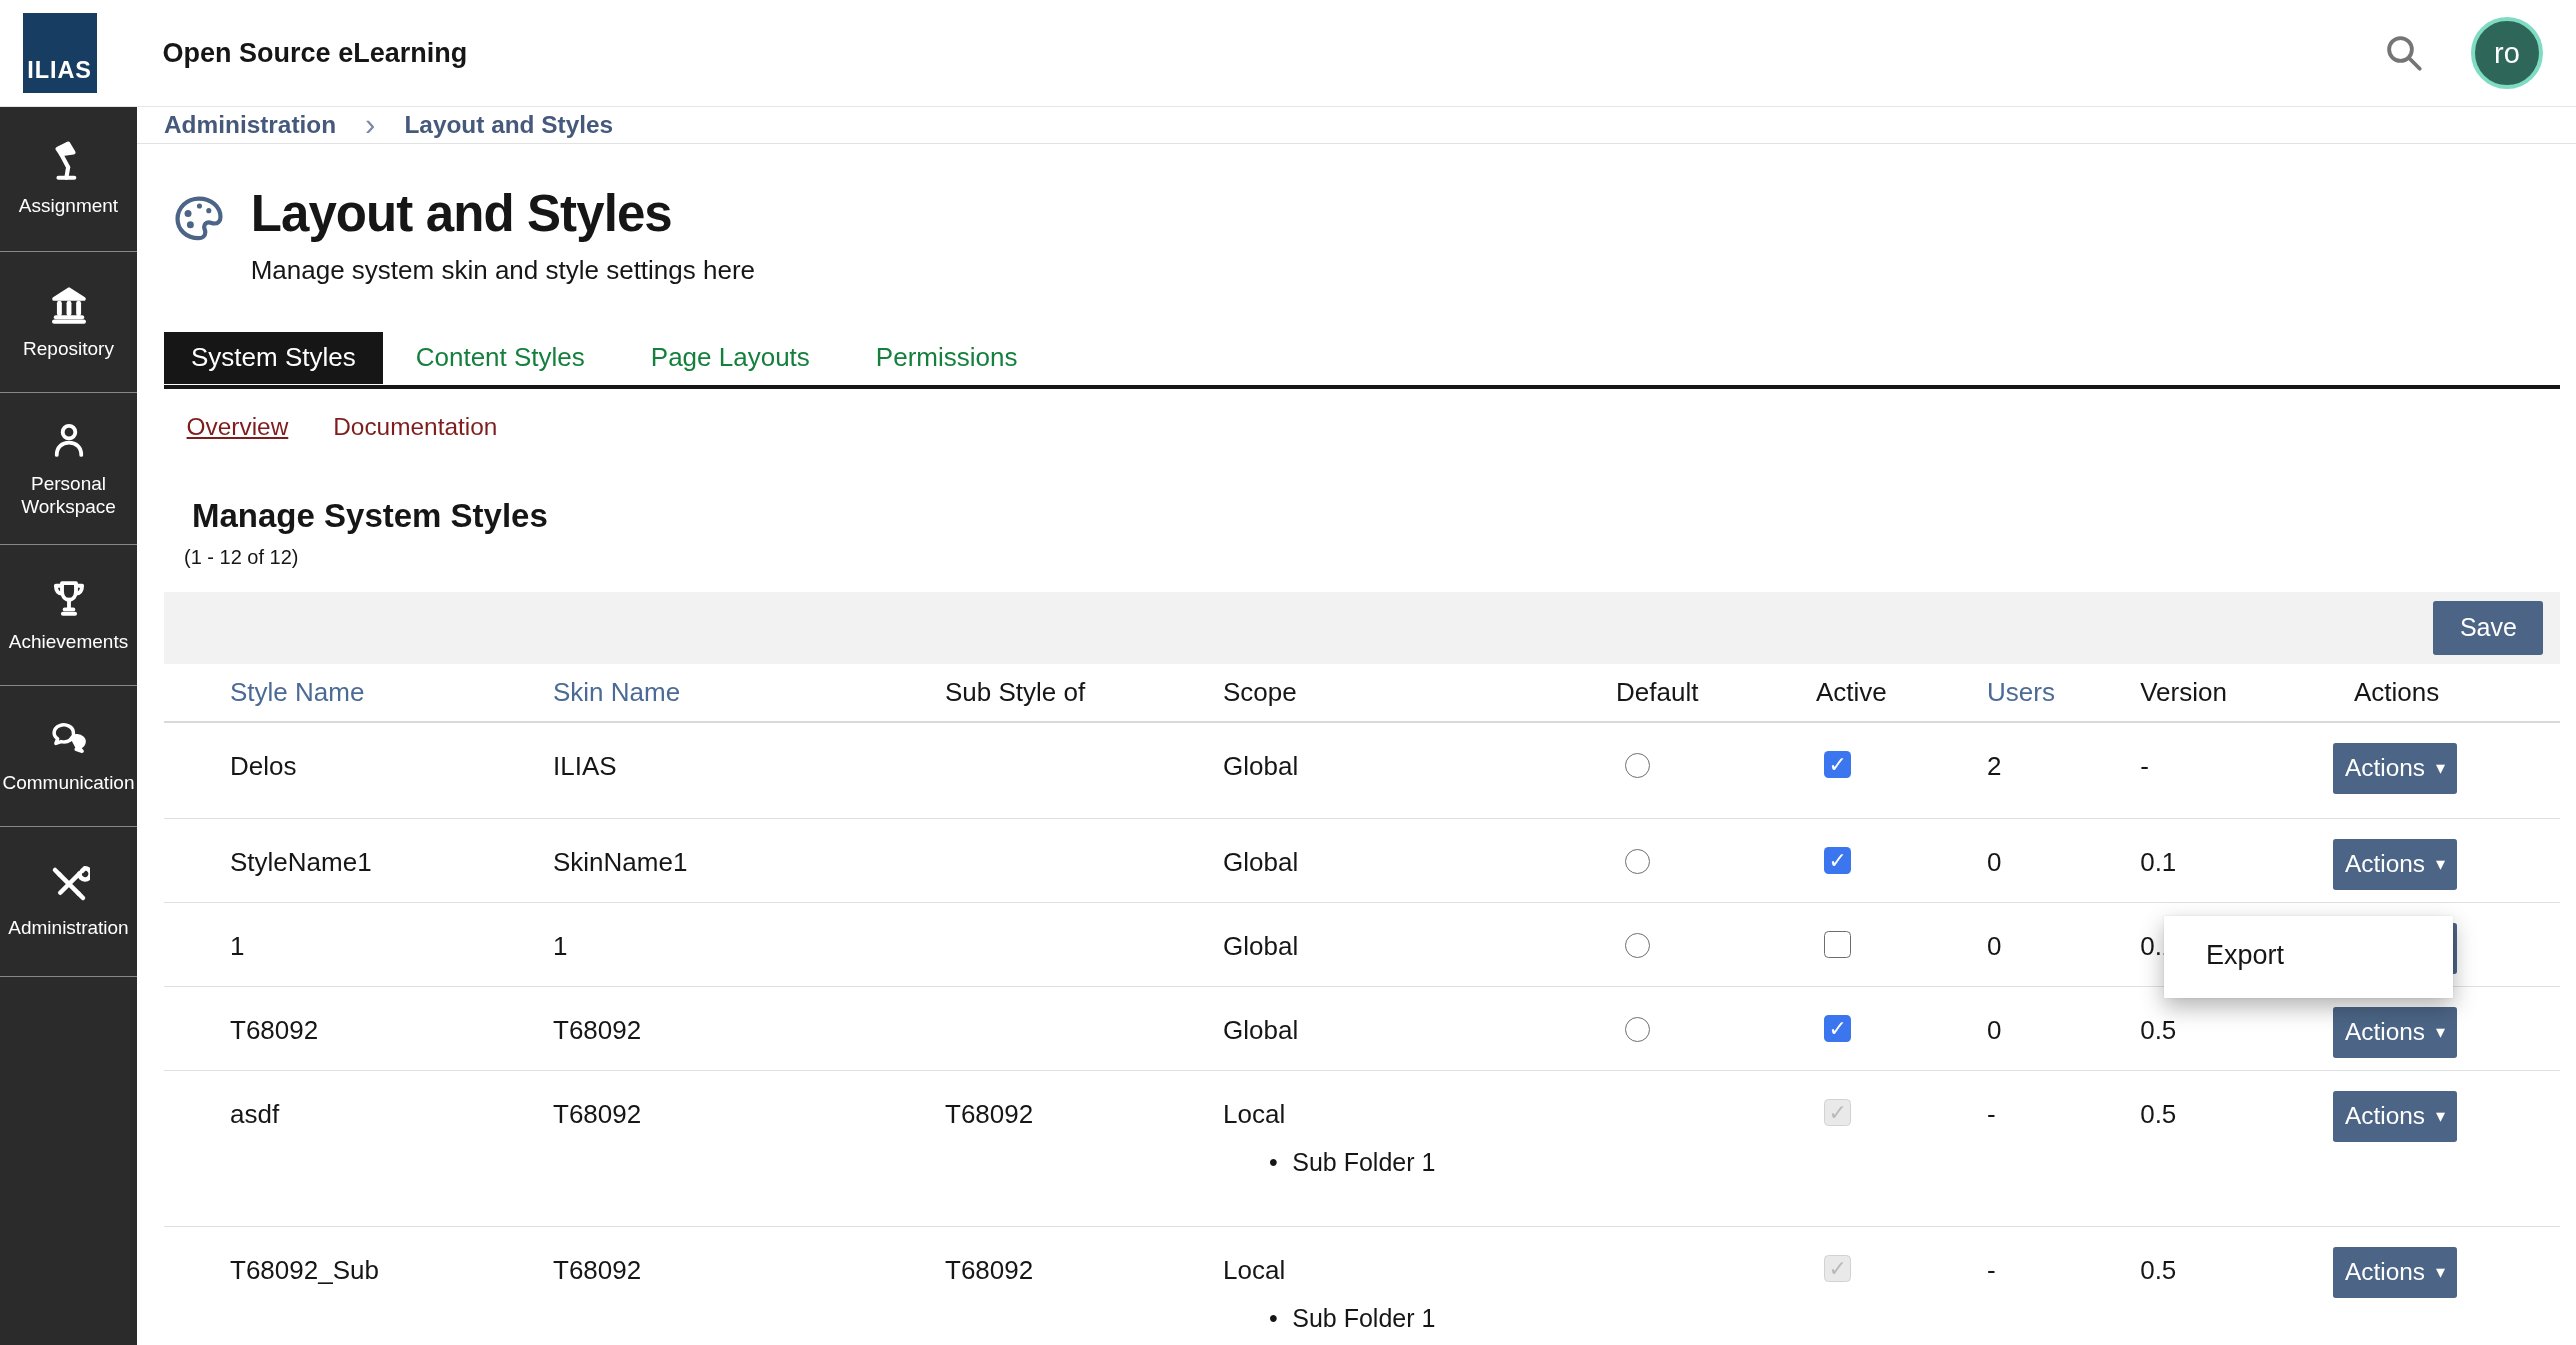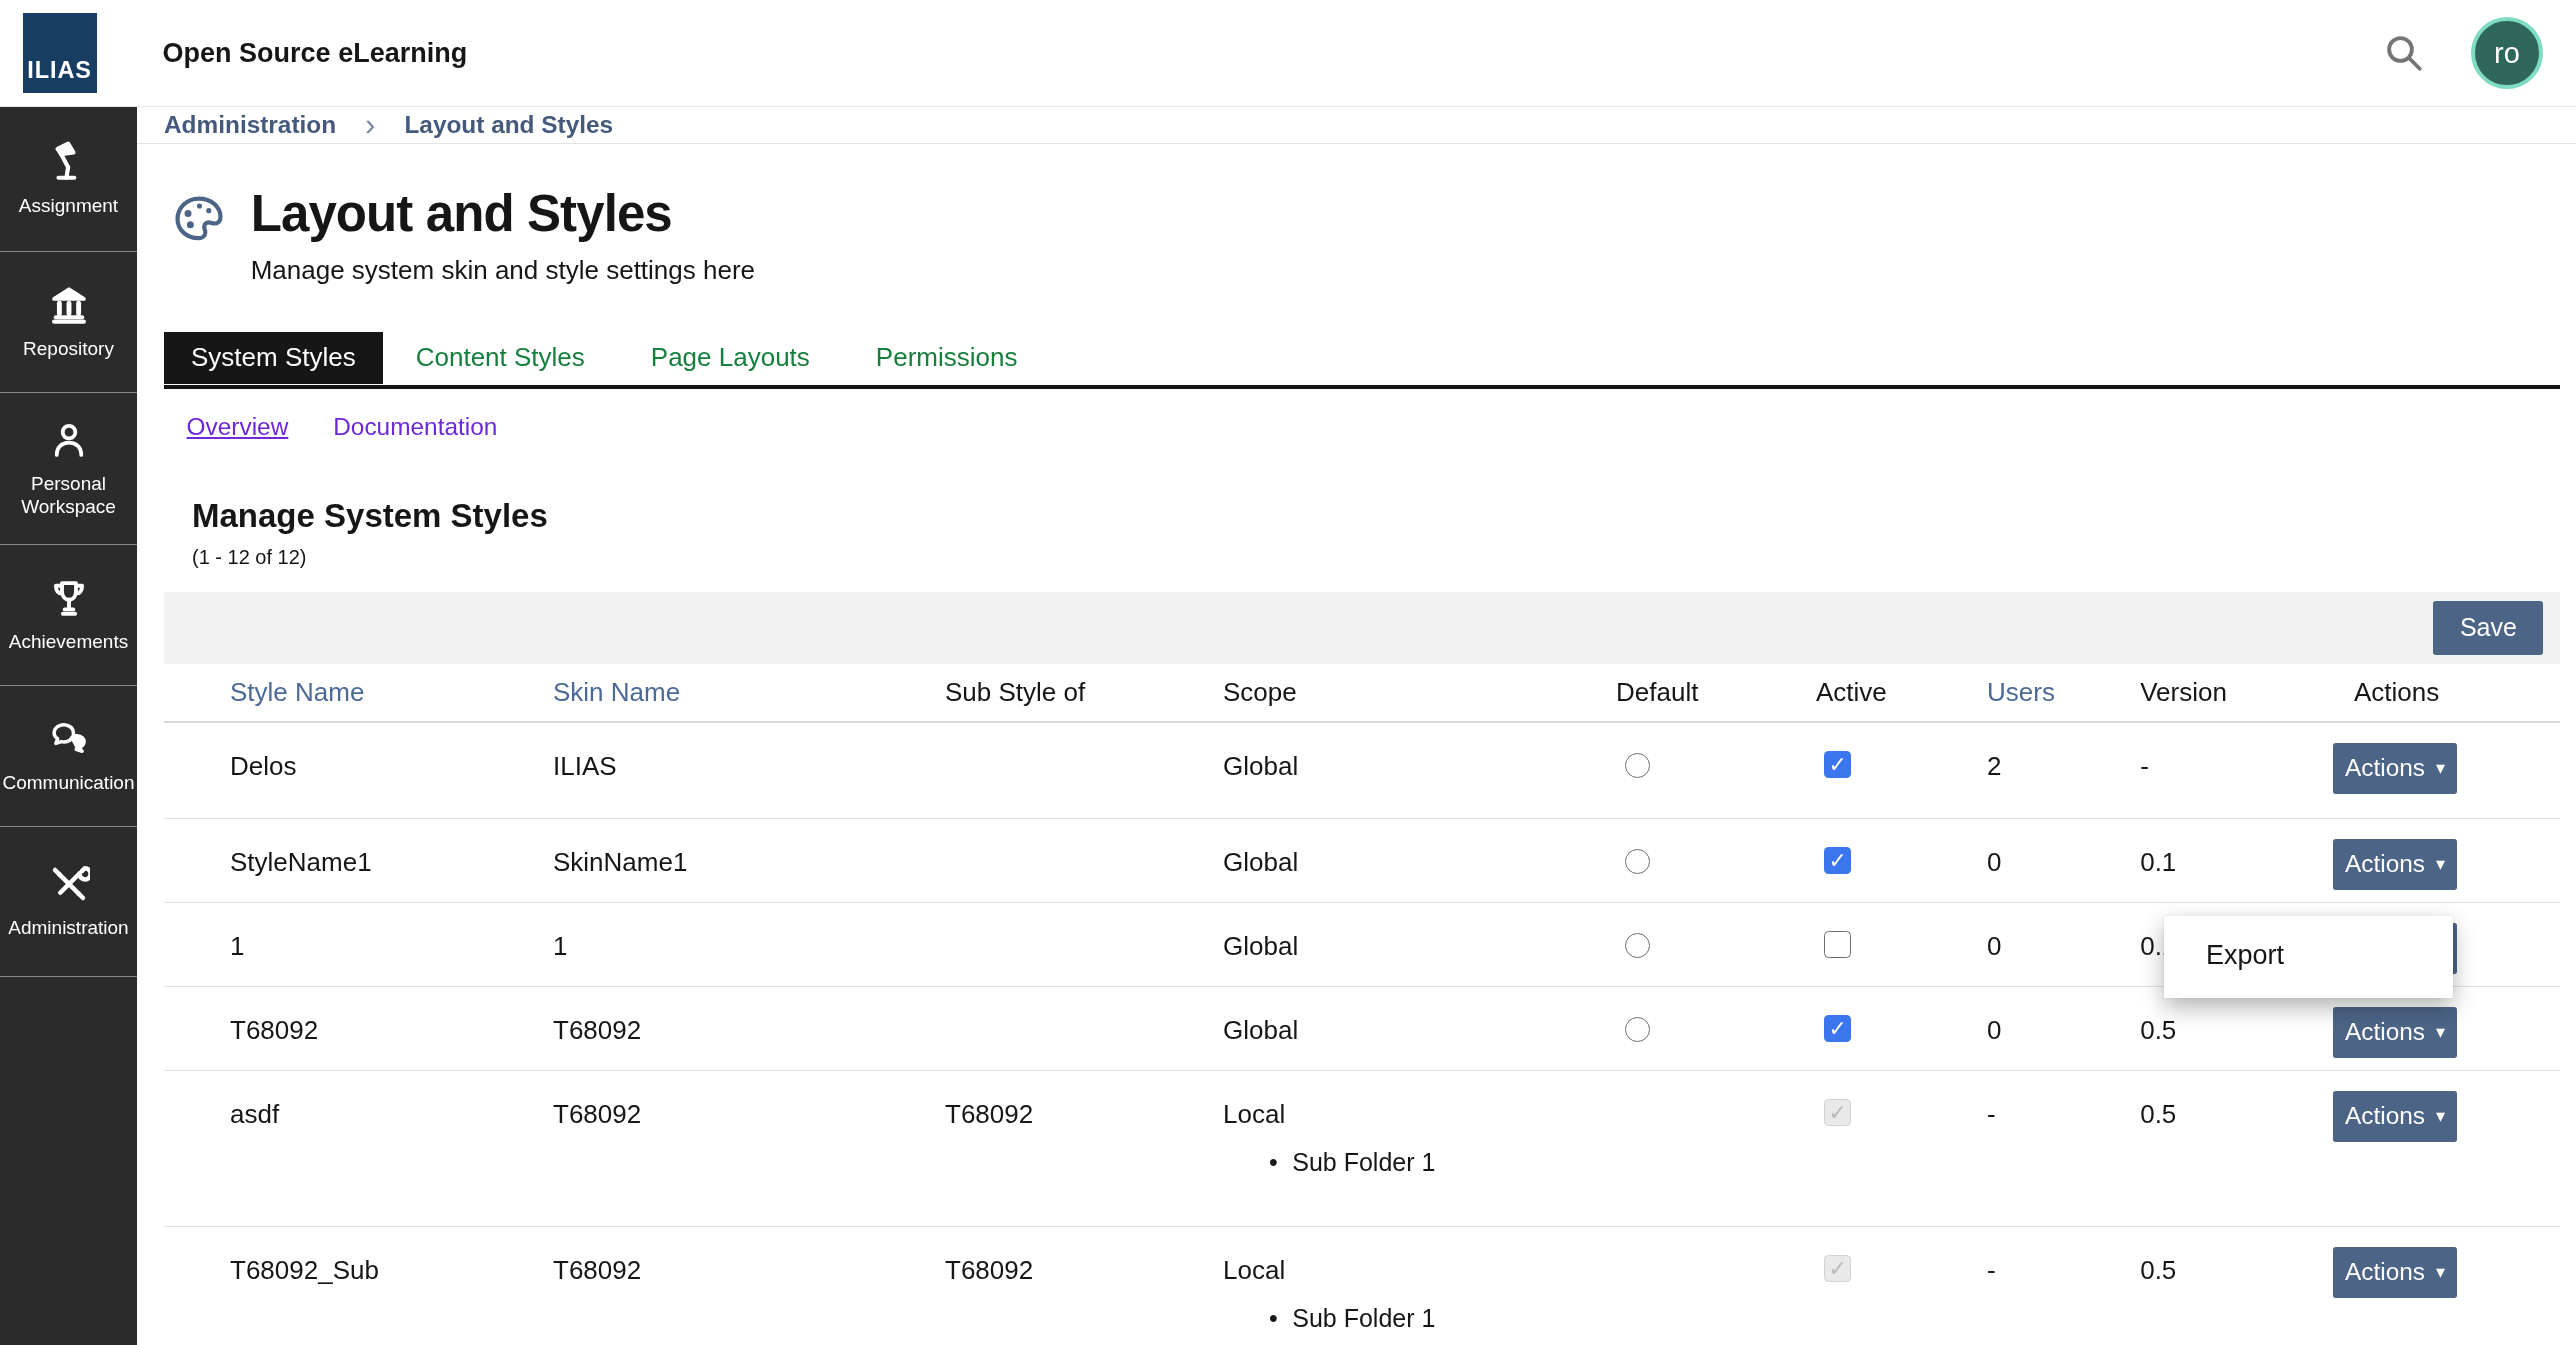--- a/index.html
+++ b/index.html
@@ -44,26 +44,26 @@
   .ph-text { margin-left:23.5px; }
   .page-title { font-size:51px; font-weight:bold; line-height:54px; letter-spacing:-0.9px; }
   .page-sub { margin-top:12.7px; font-size:26px; line-height:33px; }
 
   
   .tabs { margin-top:45px; display:flex; border-bottom:4.5px solid #161616; height:57px; }
   .tab { height:52px; display:flex; align-items:center; padding:0 33px;
     font-size:26px; color:#15803d; cursor:pointer; }
   .tab.active { background:#161616; color:#fff; padding:0 27px; }
   .subtabs { margin-top:24.4px; display:flex; gap:45px; padding-left:22.6px; }
-  .subtab { font-size:24.4px; color:#6d28d9; cursor:pointer; }
+  .subtab { font-size:24.4px; color:#7f1d1d; cursor:pointer; }
   .subtab.active { text-decoration:underline; }
 
   
   .sec-heading { margin-top:56px; margin-left:28px; font-size:33px; font-weight:bold; line-height:38px; }
-  .sec-count { margin-top:11px; margin-left:28px; font-size:20px; }
+  .sec-count { margin-top:11px; margin-left:20px; font-size:20px; }
 
   .toolbar { margin-top:22.6px; height:72px; background:#f2f2f2; display:flex;
     align-items:center; justify-content:flex-end; }
   .btn { background:#4c6586; color:#fff; border:none; border-radius:2.7px;
     font-family:inherit; font-size:25px; cursor:pointer; }
   .save-btn { width:110px; height:54px; margin-right:16.3px; }
 
   
   .tbl-row { display:grid; grid-template-columns:389px 392px 278px 393px 200px 161px 156px 200px 1fr;
     align-items:start; }

